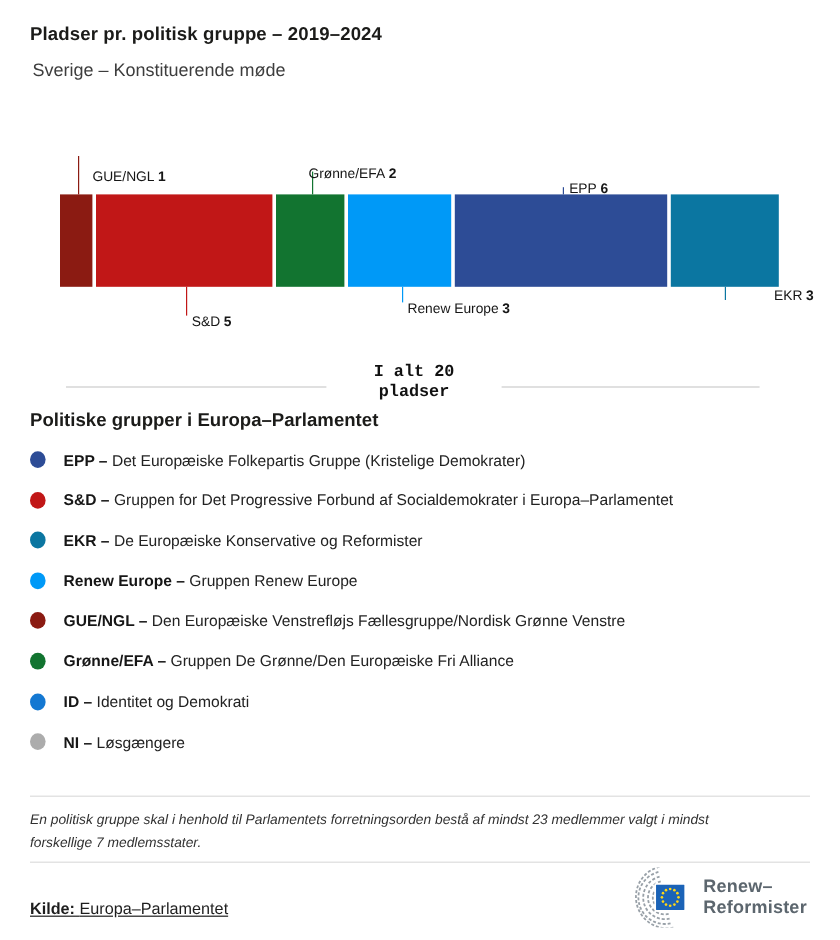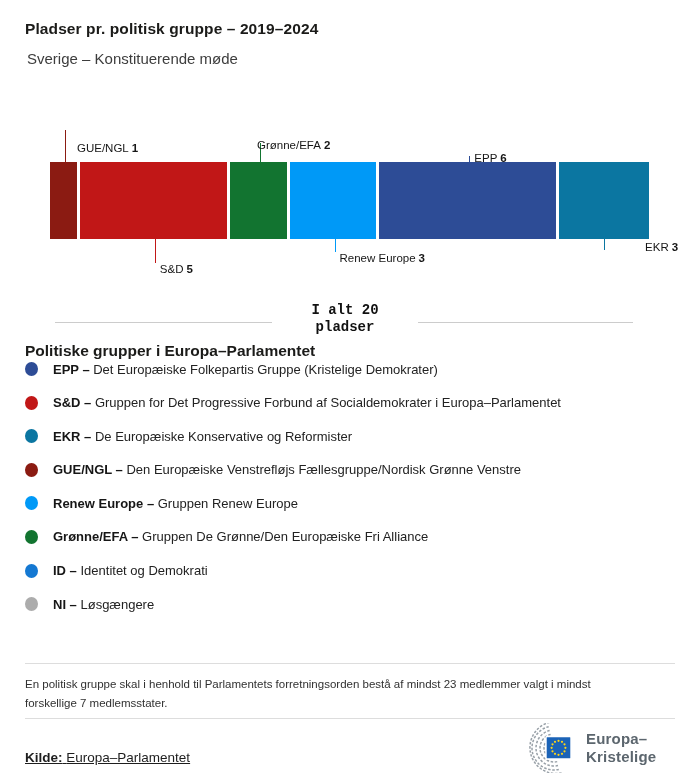--- a/index.html
+++ b/index.html
@@ -17,30 +17,30 @@
   .seg-label{position:absolute;white-space:nowrap;font-size:11.5px;color:#161616;line-height:12px;}
   .seg-label .num{font-weight:700;margin-left:3px;}
   
   .total-block{left:250px;top:302px;width:190px;text-align:center;
     font-family:Liberation Mono, monospace;font-weight:700;font-size:14px;line-height:17px;color:#111;}
   .rule{height:1px;background:#cccccc;}
   .rule-left{left:55px;top:322px;width:217px;}
   .rule-right{left:418px;top:322px;width:215px;}
   
   .legend-heading{left:25px;top:342px;font-size:15.5px;font-weight:700;color:#1b1b19;}
-  #legend{left:25px;top:359px;width:650px;}
+  #legend{left:25px;top:373px;width:650px;}
   .lg-row{display:flex;align-items:center;height:20px;margin-bottom:13.6px;}
   .lg-dot{width:13px;height:14px;border-radius:50%;flex:0 0 13px;}
   .lg-text{margin-left:15px;font-size:13px;color:#222222;white-space:nowrap;}
   .lg-abbr{font-weight:700;color:#161616;}
   
   .divider{left:25px;width:650px;height:1px;background:#dddddd;}
   .divider-1{top:663px;}
   .divider-2{top:718px;}
-  .footnote{left:25px;top:675px;width:620px;font-size:11.5px;line-height:18.5px;color:#313131;}
+  .footnote{left:25px;top:675px;width:620px;font-size:11.5px;line-height:18.5px;color:#313131;font-style:italic;}
   .source{left:25px;top:750px;font-size:13.5px;color:#1e1e1e;text-decoration:underline;}
   .source b{font-weight:700;}
   .logo{left:516px;top:720px;width:170px;height:56px;display:flex;align-items:center;}
   .logo-text{margin-left:6px;font-size:15px;line-height:18px;font-weight:700;color:#5c666e;letter-spacing:.2px;}
 </style>
 </head>
 <body>
 
 <div class="canvas">
 
@@ -83,26 +83,26 @@
       </div>
       <div class="lg-row">
         <span class="lg-dot" style="background: rgb(193, 23, 23);"></span>
         <span class="lg-text"><span class="lg-abbr">S&amp;D – </span><span>Gruppen for Det Progressive Forbund af Socialdemokrater i Europa–Parlamentet</span></span>
       </div>
       <div class="lg-row">
         <span class="lg-dot" style="background: rgb(11, 118, 161);"></span>
         <span class="lg-text"><span class="lg-abbr">EKR – </span><span>De Europæiske Konservative og Reformister</span></span>
       </div>
       <div class="lg-row">
+        <span class="lg-dot" style="background: rgb(0, 153, 247);"></span>
+        <span class="lg-text"><span class="lg-abbr">Renew Europe – </span><span>Gruppen Renew Europe</span></span>
+      </div>
+      <div class="lg-row">
         <span class="lg-dot" style="background: rgb(139, 27, 18);"></span>
         <span class="lg-text"><span class="lg-abbr">GUE/NGL – </span><span>Den Europæiske Venstrefløjs Fællesgruppe/Nordisk Grønne Venstre</span></span>
-      </div>
-      <div class="lg-row">
-        <span class="lg-dot" style="background: rgb(0, 153, 247);"></span>
-        <span class="lg-text"><span class="lg-abbr">Renew Europe – </span><span>Gruppen Renew Europe</span></span>
       </div>
       <div class="lg-row">
         <span class="lg-dot" style="background: rgb(18, 116, 48);"></span>
         <span class="lg-text"><span class="lg-abbr">Grønne/EFA – </span><span>Gruppen De Grønne/Den Europæiske Fri Alliance</span></span>
       </div>
       <div class="lg-row">
         <span class="lg-dot" style="background: rgb(20, 120, 210);"></span>
         <span class="lg-text"><span class="lg-abbr">ID – </span><span>Identitet og Demokrati</span></span>
       </div>
       <div class="lg-row">
@@ -140,18 +140,18 @@
           <circle cx="46.0" cy="30.8" r="1.1"></circle>
         <circle cx="42.5" cy="31.8" r="1.1"></circle>
           <circle cx="39.0" cy="30.8" r="1.1"></circle>
         <circle cx="36.5" cy="28.3" r="1.1"></circle>
           <circle cx="35.6" cy="24.8" r="1.1"></circle>
         <circle cx="36.5" cy="21.3" r="1.1"></circle>
           <circle cx="39.0" cy="18.8" r="1.1"></circle>
       </g>
     </svg>
     <div class="logo-text">
-      <div>Europa–</div>
-      <div>Kristelige</div>
+      <div>Renew–</div>
+      <div>Reformister</div>
     </div>
   </div>
 
 </div>
 
 </body></html>

